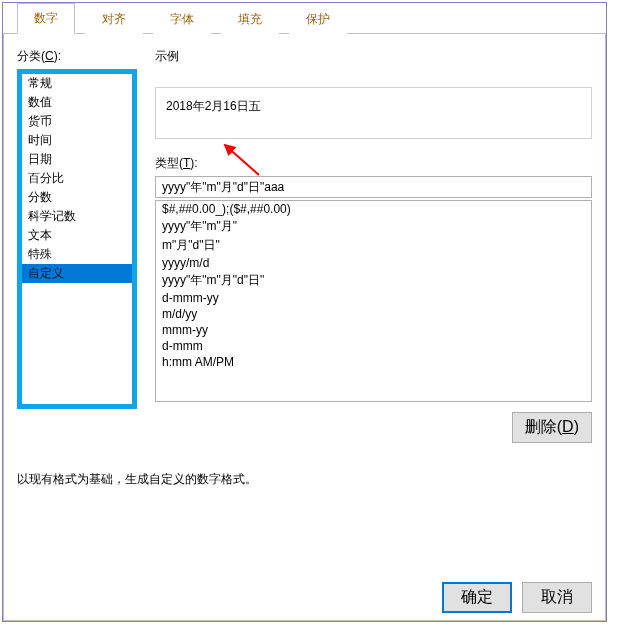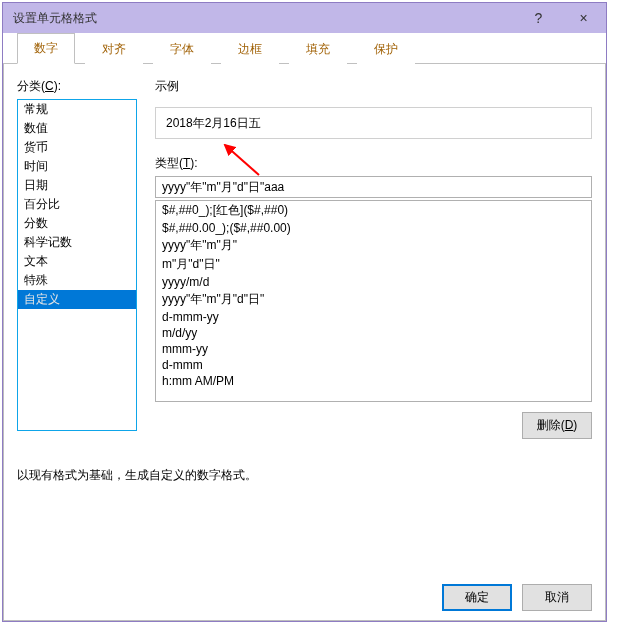--- a/index.html
+++ b/index.html
@@ -83,50 +83,49 @@
   }
   .cat-col {
     width: 120px;
     display: flex;
     flex-direction: column;
   }
   .cat-label {
     margin-bottom: 4px;
   }
   .cat-list {
-    border: 1px solid #0ea5e9;
+    border: 5px solid #0ea5e9;
     height: 330px;
     overflow-y: auto;
     background: #fff;
   }
   .cat-item {
     padding: 1px 6px;
     cursor: default;
     white-space: nowrap;
   }
   .cat-item.selected {
     background: #0078d7;
-    color: #e5e5e5;
+    color: #0f172a;
   }
   .right-col {
     flex: 1;
     display: flex;
     flex-direction: column;
   }
   .sample-label {
-    margin-bottom: 12px;
+    margin-bottom: 22px;
   }
   .sample-box {
     border: 1px solid #d0d0d0;
-    height: 32px;
+    height: 52px;
     padding: 10px 10px;
     box-sizing: border-box;
     margin-bottom: 16px;
     display:flex;
-    align-items:center;
   }
   .type-label {
     margin-bottom: 4px;
   }
   .type-input {
     width: 100%;
     box-sizing: border-box;
     border: 1px solid #b0b0b0;
     padding: 3px 6px;
     font-family: inherit;
@@ -154,21 +153,21 @@
     justify-content: flex-end;
     margin-top: 10px;
   }
   .btn {
     min-width: 70px;
     padding: 4px 12px;
     border: 1px solid #adadad;
     background: #e1e1e1;
     cursor: pointer;
     font-family: inherit;
-    font-size: 12px;
+    font-size: 16px;
   }
   .desc-text {
     margin-top: 28px;
     color: #000000;
   }
   .footer {
     position: absolute;
     bottom: 0;
     left: 0;
     right: 0;
@@ -195,36 +194,25 @@
   .fmt-list::-webkit-scrollbar { width: 16px; }
   .fmt-list::-webkit-scrollbar-track { background: #f0f0f0; border-left:1px solid #d0d0d0; }
   .fmt-list::-webkit-scrollbar-thumb { background: #c0c0c0; }
   .underline-letter { text-decoration: underline; }
 </style>
 </head>
 <body>
 
 <div class="window">
 
-  <div class="titlebar">
-    <span class="title-text">设置单元格格式</span>
-    <span class="spacer"></span>
-    <div class="tb-btn">
-        <span>?</span>
-      </div>
-    <div class="tb-btn">
-        <span>×</span>
-      </div>
-  </div>
 
   <div class="tabstrip">
     <div class="tab active">数字</div>
     <div class="tab">对齐</div>
     <div class="tab">字体</div>
-    <div class="tab">边框</div>
     <div class="tab">填充</div>
     <div class="tab">保护</div>
   </div>
 
   <div class="body">
     <div class="top-row">
       <div class="cat-col">
         <div class="cat-label">
           <span>分类(</span><span class="underline-letter">C</span><span>):</span>
         </div>
@@ -248,21 +236,20 @@
         <div class="sample-box">
           <span>2018年2月16日五</span>
         </div>
 
         <div class="type-label">
           <span>类型(</span><span class="underline-letter">T</span><span>):</span>
         </div>
         <input class="type-input" type="text" value="yyyy&quot;年&quot;m&quot;月&quot;d&quot;日&quot;aaa" style="">
 
         <div class="fmt-list">
-          <div class="fmt-item">$#,##0_);[红色]($#,##0)</div>
           <div class="fmt-item">$#,##0.00_);($#,##0.00)</div>
           <div class="fmt-item">yyyy"年"m"月"</div>
           <div class="fmt-item">m"月"d"日"</div>
           <div class="fmt-item">yyyy/m/d</div>
           <div class="fmt-item">yyyy"年"m"月"d"日"</div>
           <div class="fmt-item">d-mmm-yy</div>
           <div class="fmt-item">m/d/yy</div>
           <div class="fmt-item">mmm-yy</div>
           <div class="fmt-item">d-mmm</div>
           <div class="fmt-item">h:mm AM/PM</div>

